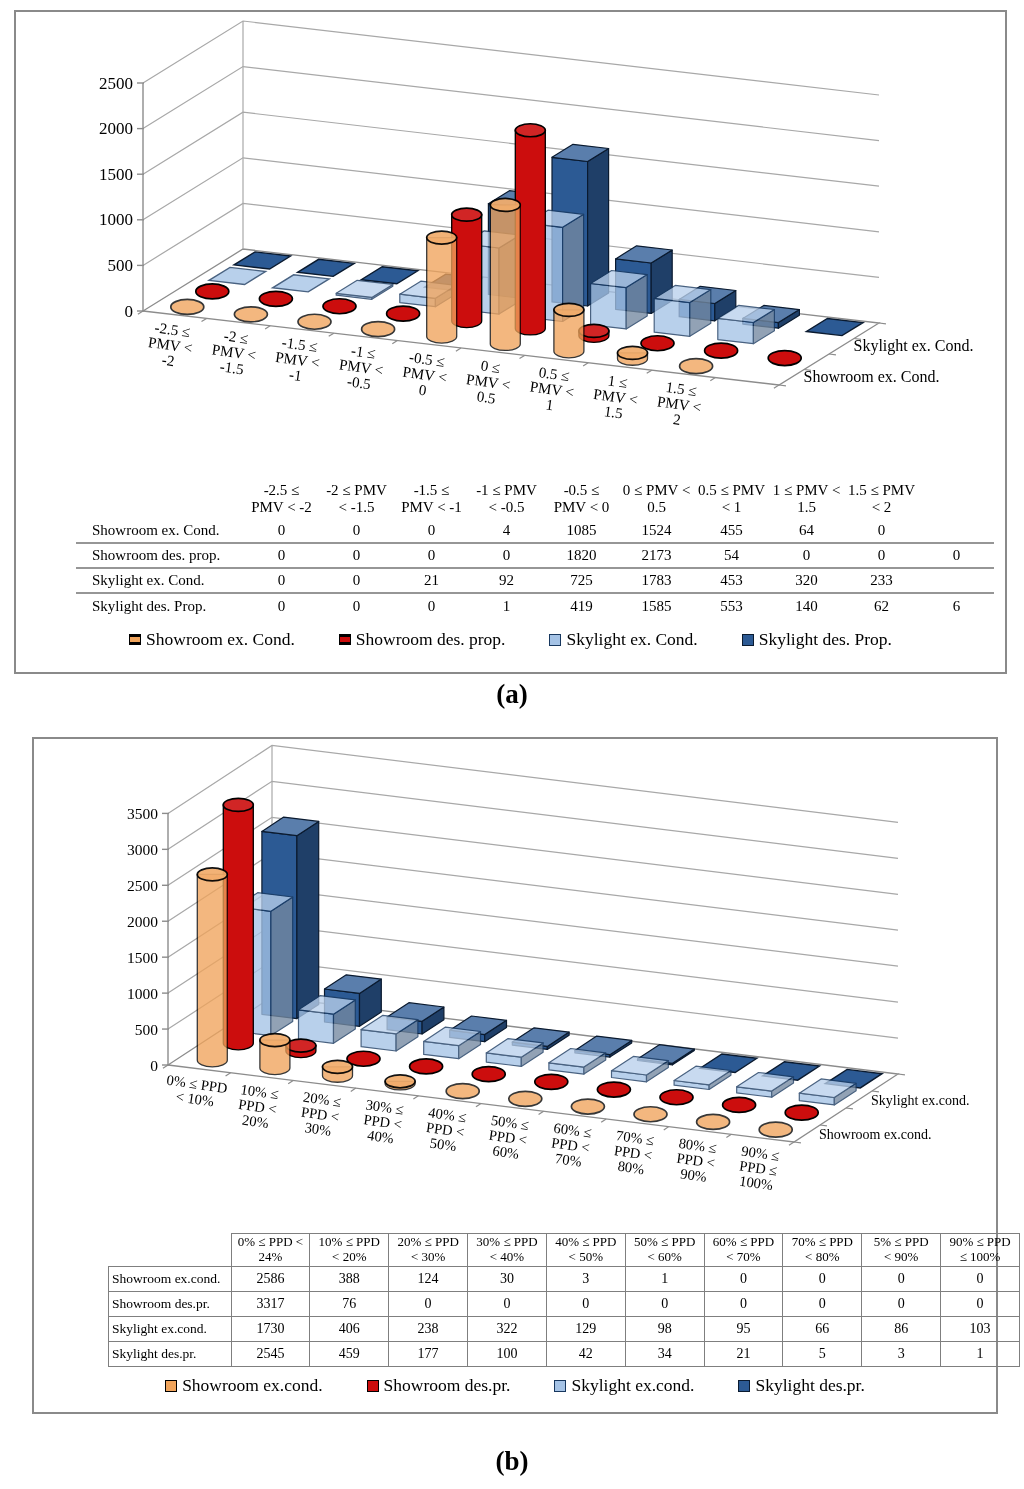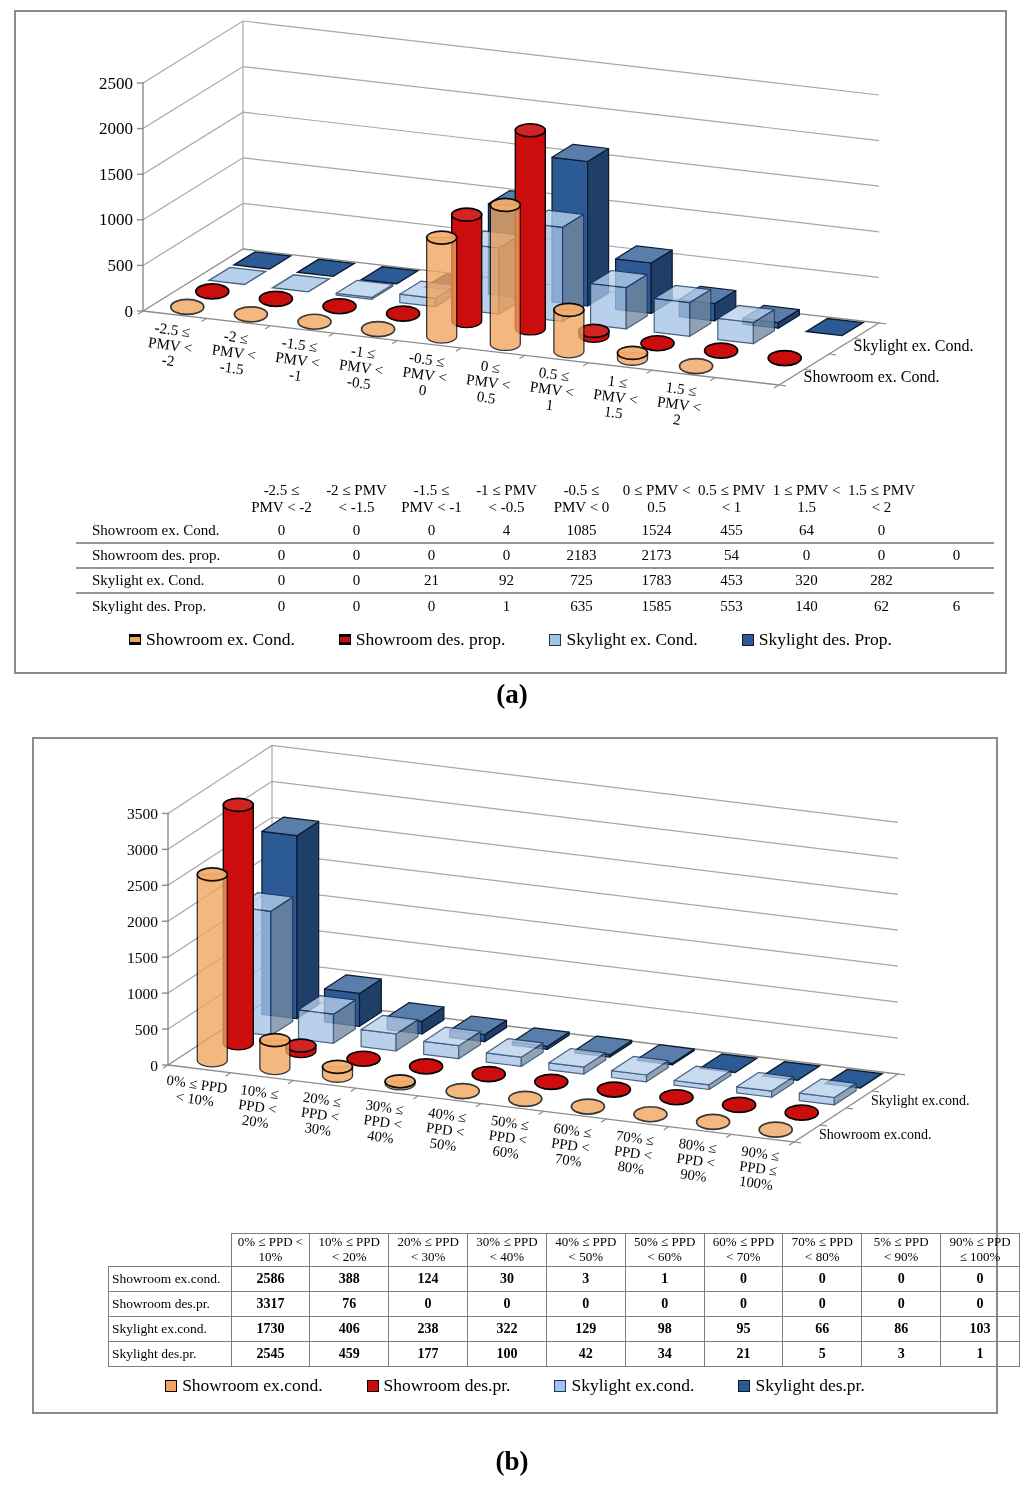--- a/index.html
+++ b/index.html
@@ -17,21 +17,21 @@
   #table-a th,#table-a td{font-weight:normal;text-align:center;padding:2px 0;vertical-align:bottom;}
   #table-a th.rl{text-align:left;width:152px;padding-left:16px;}
   #table-a th div{line-height:1.12;}
   #table-a tbody tr{height:25px;}
   #table-a tbody tr:not(:last-child) th,
   #table-a tbody tr:not(:last-child) td{border-bottom:2px solid #969696;}
   #table-b{left:74px;top:494px;width:912px;font-size:13px;line-height:1.15;}
   #table-b th,#table-b td{border:1.5px solid #7f7f7f;font-weight:normal;text-align:center;padding:1px 1px;}
   #table-b thead th.rl{border:none;}
   #table-b th.rl{text-align:left;width:118px;padding-left:3px;font-size:13.5px;}
-  #table-b td{font-size:14px;height:22px;font-weight:bold;}
+  #table-b td{font-size:14px;height:22px;}
   #table-b th div{line-height:1.15;}
   .legend{position:absolute;left:0;right:0;display:flex;justify-content:center;align-items:center;gap:44px;font-size:17.5px;}
   #legend-a{top:617px;}
   #legend-b{top:636px;}
   .lg-item{display:flex;align-items:center;gap:5px;}
   .lg-marker{width:10px;height:10px;border:1.5px solid #000;display:inline-block;box-sizing:content-box;}
   .lg-marker.cyl{height:5px;border-top-width:3.5px;border-bottom-width:3.5px;}
 </style>
 </head>
 <body>
@@ -235,47 +235,47 @@
           <td>64</td>
           <td>0</td>
           <td></td>
         </tr>
         <tr>
           <th class="rl">Showroom des. prop.</th>
           <td>0</td>
           <td>0</td>
           <td>0</td>
           <td>0</td>
-          <td>2183</td>
+          <td>1820</td>
           <td>2173</td>
           <td>54</td>
           <td>0</td>
           <td>0</td>
           <td>0</td>
         </tr>
         <tr>
           <th class="rl">Skylight ex. Cond.</th>
           <td>0</td>
           <td>0</td>
           <td>21</td>
           <td>92</td>
           <td>725</td>
           <td>1783</td>
           <td>453</td>
           <td>320</td>
-          <td>282</td>
+          <td>233</td>
           <td></td>
         </tr>
         <tr>
           <th class="rl">Skylight des. Prop.</th>
           <td>0</td>
           <td>0</td>
           <td>0</td>
           <td>1</td>
-          <td>635</td>
+          <td>419</td>
           <td>1585</td>
           <td>553</td>
           <td>140</td>
           <td>62</td>
           <td>6</td>
         </tr>
       </tbody>
     </table>
   <div class="legend" id="legend-a">
       <span class="lg-item">
@@ -469,21 +469,21 @@
       <ellipse cx="616.5" cy="375.25" rx="16.5" ry="7.5" fill="#F0A45C" stroke="#000" stroke-width="1.7" opacity="0.78"></ellipse>
       <ellipse cx="679.1" cy="382.95" rx="16.5" ry="7.5" fill="#F0A45C" stroke="#000" stroke-width="1.7" opacity="0.78"></ellipse>
       <ellipse cx="741.7" cy="390.65" rx="16.5" ry="7.5" fill="#F0A45C" stroke="#000" stroke-width="1.7" opacity="0.78"></ellipse>
     </svg>
   <table id="table-b">
       <thead>
         <tr>
           <th class="rl"></th>
           <th>
             <div>0% ≤ PPD &lt;</div>
-            <div>10%</div>
+            <div>24%</div>
           </th>
           <th>
             <div>10% ≤ PPD</div>
             <div>&lt; 20%</div>
           </th>
           <th>
             <div>20% ≤ PPD</div>
             <div>&lt; 30%</div>
           </th>
           <th>

